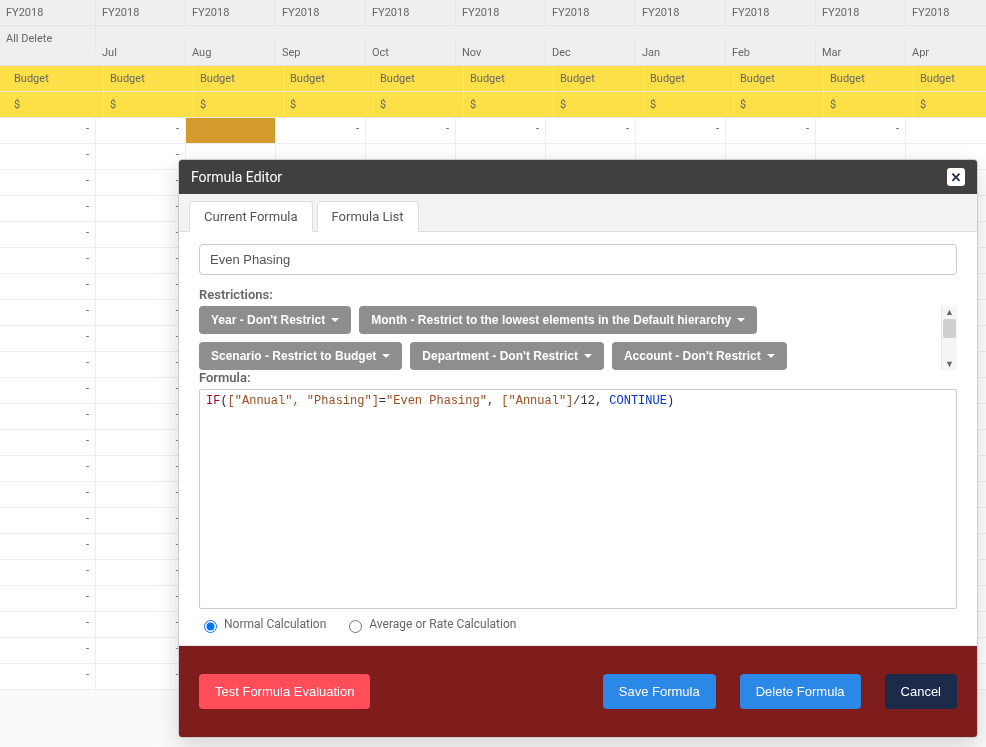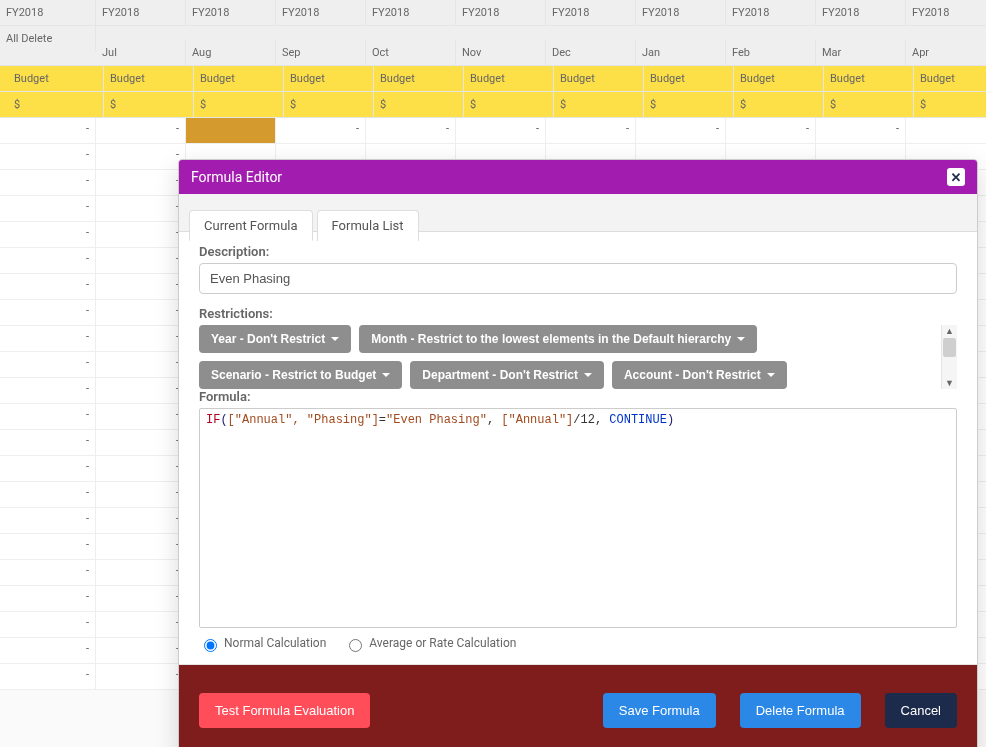--- a/index.html
+++ b/index.html
@@ -61,21 +61,21 @@
     left: 178px;
     top: 159px;
     width: 800px;
     background: #fff;
     border: 1px solid #ccc;
     border-radius: 4px;
     box-shadow: 0 8px 24px rgba(0,0,0,0.15);
     overflow: hidden;
   }
   .dialog-header {
-    background: #a21caf;
+    background: #404040;
     color: #fff;
     padding: 8px 12px;
     display: flex;
     align-items: center;
     justify-content: space-between;
     font-size: 14px;
   }
   .close-btn {
     width: 18px; height: 18px;
     background: #fff;
@@ -98,21 +98,21 @@
   .tab {
     padding: 7px 14px;
     font-size: 13px;
     color: #555;
     background: #fff;
     border: 1px solid #ddd;
     border-bottom: none;
     border-radius: 4px 4px 0 0;
     cursor: pointer;
     position: relative;
-    top: 10px;
+    top: 1px;
   }
   .tab.active { border-bottom: 1px solid #fff; }
   .tab:not(.active) {  }
   .dialog-body {
     padding: 12px 20px;
     font-size: 13px;
   }
   .field-label { color: #666; margin-bottom: 4px; font-weight: 600; font-size: 13px; }
   .text-input {
     width: 100%;
@@ -580,21 +580,20 @@
     <span>Formula Editor</span>
     <span class="close-btn">
       <span>✕</span>
     </span>
   </div>
   <div class="tabs">
     <div class="tab active">Current Formula</div>
     <div class="tab">Formula List</div>
   </div>
   <div class="dialog-body">
-    <div class="field-label">Description:</div>
     <input class="text-input" value="Even Phasing" style="">
 
     <div class="field-label">Restrictions:</div>
     <div class="pill-row">
       <button class="pill">
           <span>Year - Don't Restrict</span>
           <span class="caret"></span>
         </button>
       <button class="pill">
           <span>Month - Restrict to the lowest elements in the Default hierarchy</span>

